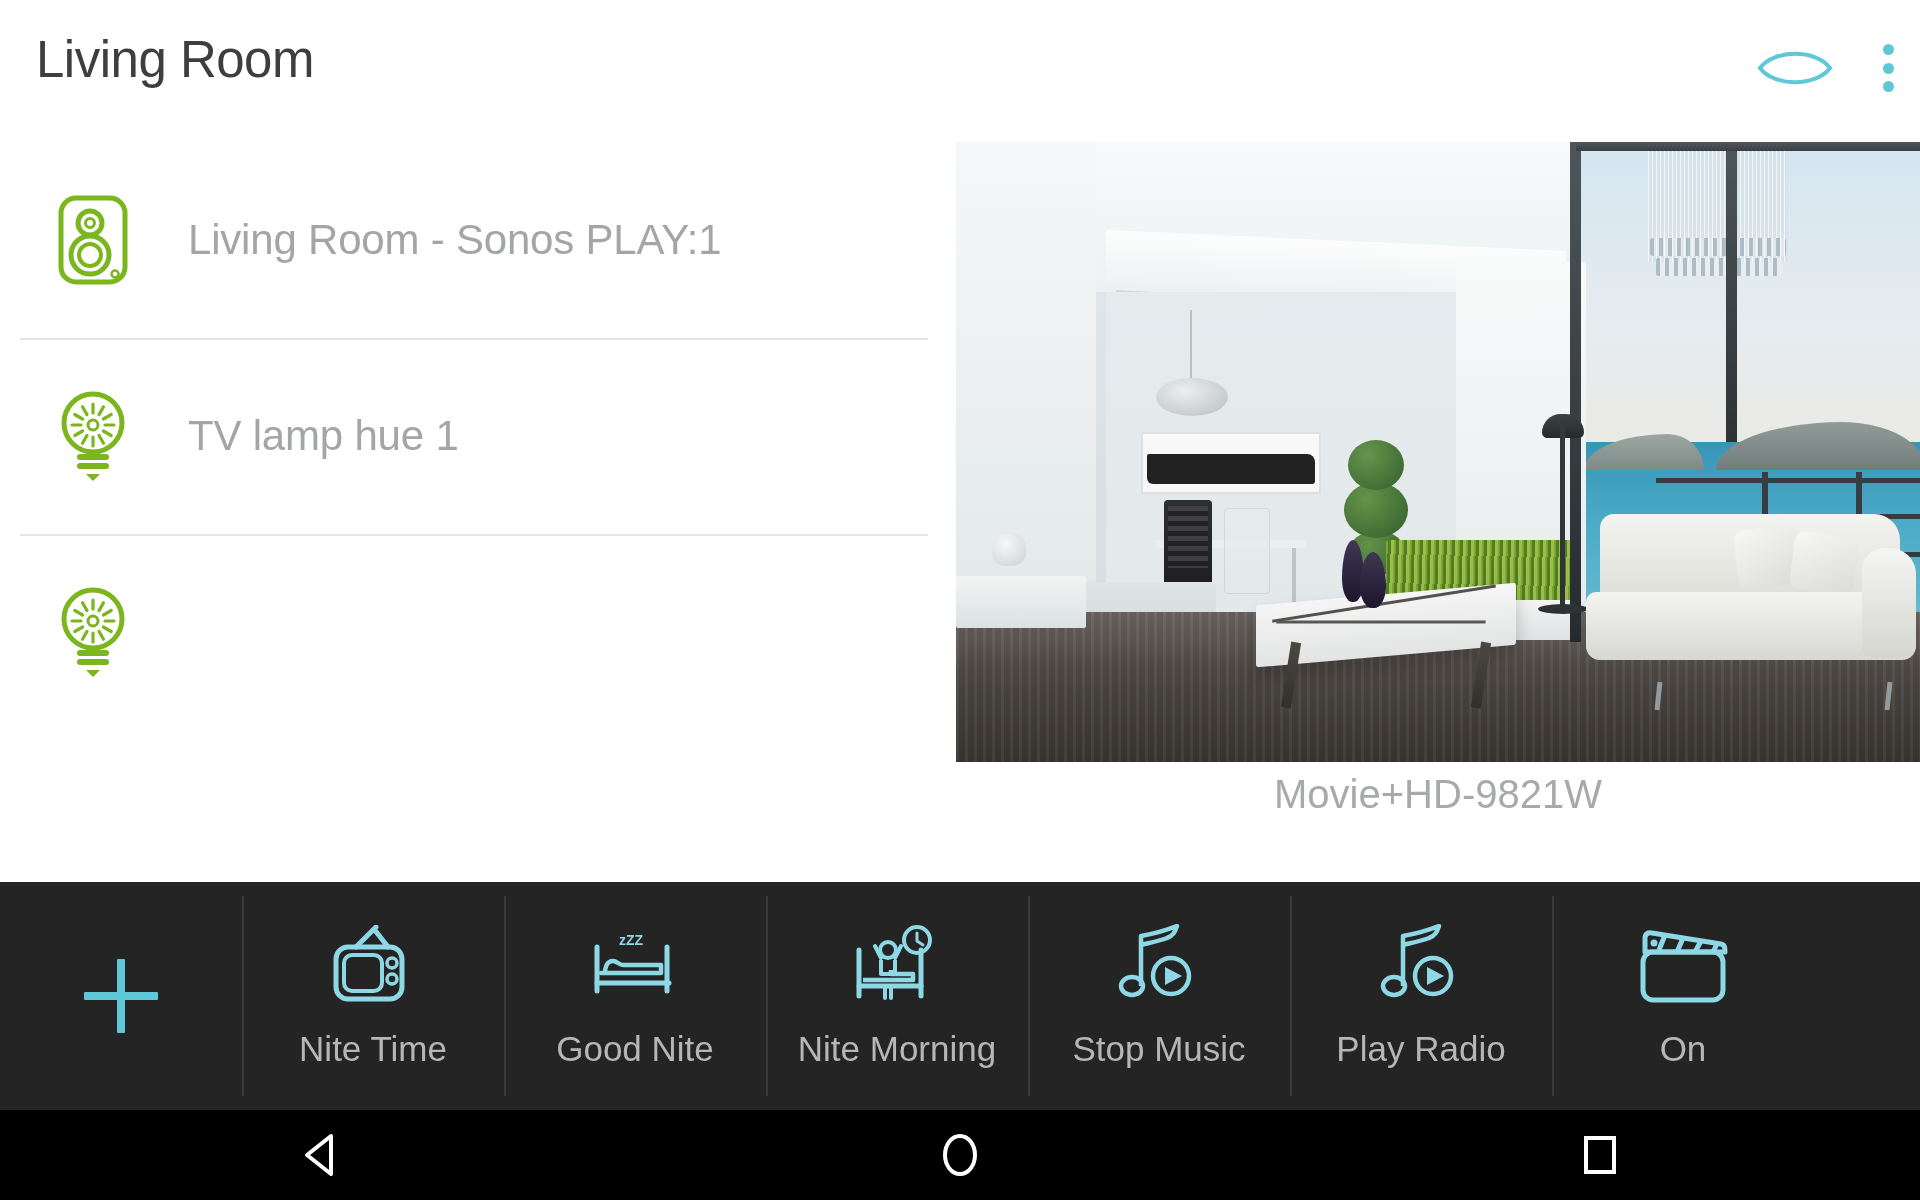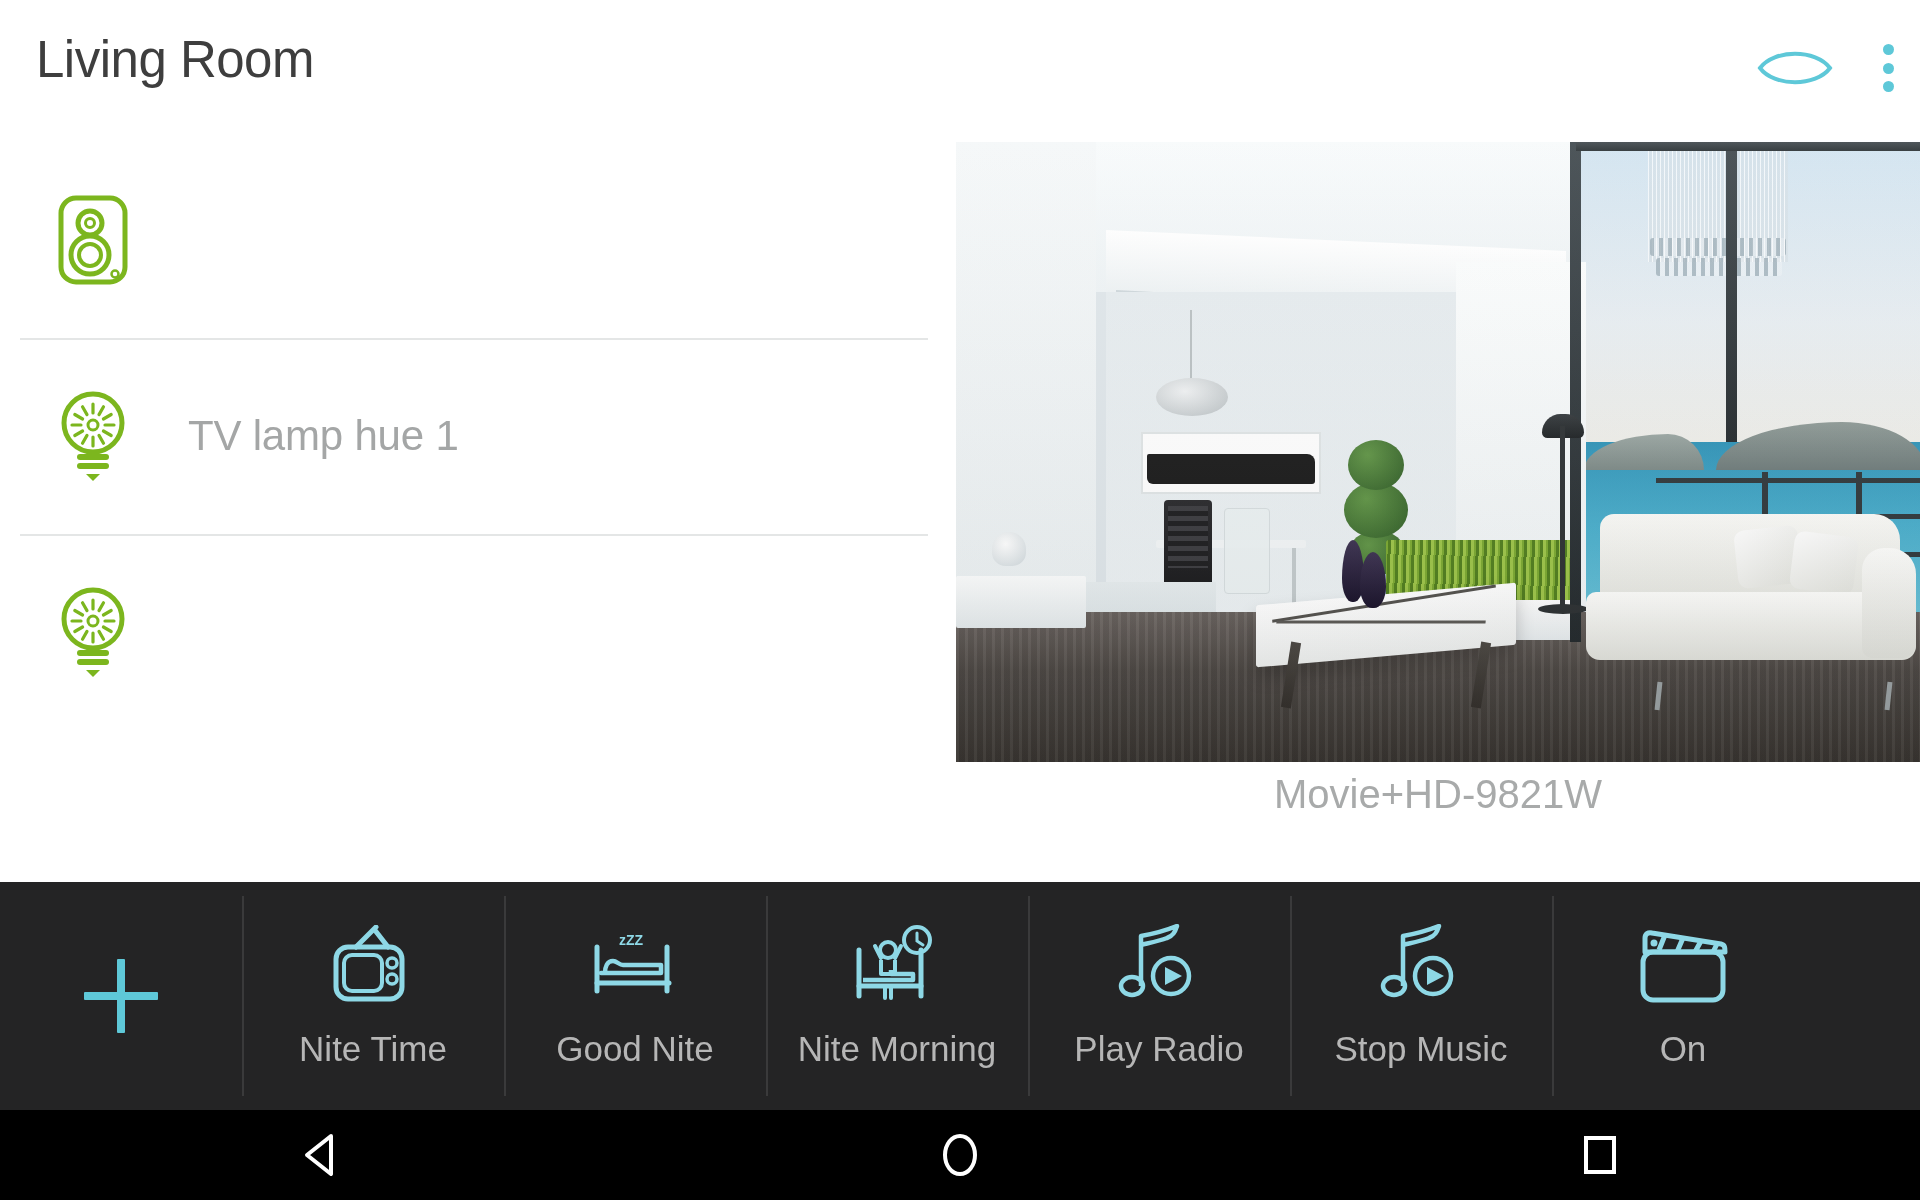--- a/index.html
+++ b/index.html
@@ -353,20 +353,21 @@
       <div class="device-icon">
         <svg width="72" height="92" viewBox="0 0 72 92">
           <rect x="4" y="4" width="64" height="84" rx="15" fill="none" stroke="#7cb61e" stroke-width="5"></rect>
           <circle cx="33" cy="29" r="12" fill="none" stroke="#7cb61e" stroke-width="5"></circle>
           <circle cx="33" cy="29" r="4.5" fill="none" stroke="#7cb61e" stroke-width="3"></circle>
           <circle cx="33" cy="61" r="19" fill="none" stroke="#7cb61e" stroke-width="5"></circle>
           <circle cx="33" cy="61" r="11" fill="none" stroke="#7cb61e" stroke-width="4"></circle>
           <circle cx="58" cy="80" r="3.5" fill="none" stroke="#7cb61e" stroke-width="2.5"></circle>
         </svg>
       </div>
+      <div class="device-label">Living Room - Sonos PLAY:1</div>
     </div>
 
     <div class="device-row">
       <div class="device-icon">
         <svg width="72" height="94" viewBox="0 0 72 94">
           <circle cx="36" cy="34" r="29" fill="none" stroke="#7cb61e" stroke-width="5"></circle>
           <g stroke="#7cb61e" stroke-width="3.2" stroke-linecap="round">
             <line x1="36" y1="15" x2="36" y2="24"></line>
               <line x1="46.5" y1="17.8" x2="42" y2="25.6"></line>
             <line x1="54.2" y1="25.5" x2="46.4" y2="30"></line>
@@ -544,33 +545,33 @@
 
     <div class="scene-cell">
       <div class="scene-icon">
         <svg width="88" height="84" viewBox="0 0 88 84">
           <path d="M26 62 L26 12 C38 10 52 6 62 2 C60 8 58 12 52 14 C44 17 34 19 26 21" fill="none" stroke="#8ed8e6" stroke-width="4.5" stroke-linejoin="round"></path>
           <ellipse cx="17" cy="62" rx="11" ry="9" fill="none" stroke="#8ed8e6" stroke-width="4.5"></ellipse>
           <circle cx="56" cy="52" r="18" fill="none" stroke="#8ed8e6" stroke-width="4.5"></circle>
           <path d="M50 43 L67 52 L50 61 Z" fill="#8ed8e6"></path>
         </svg>
       </div>
-      <div class="scene-label">Play Radio</div>
+      <div class="scene-label">Stop Music</div>
     </div>
 
     <div class="scene-cell">
       <div class="scene-icon">
         <svg width="88" height="84" viewBox="0 0 88 84">
           <path d="M26 62 L26 12 C38 10 52 6 62 2 C60 8 58 12 52 14 C44 17 34 19 26 21" fill="none" stroke="#8ed8e6" stroke-width="4.5" stroke-linejoin="round"></path>
           <ellipse cx="17" cy="62" rx="11" ry="9" fill="none" stroke="#8ed8e6" stroke-width="4.5"></ellipse>
           <circle cx="56" cy="52" r="18" fill="none" stroke="#8ed8e6" stroke-width="4.5"></circle>
           <path d="M50 43 L67 52 L50 61 Z" fill="#8ed8e6"></path>
         </svg>
       </div>
-      <div class="scene-label">Stop Music</div>
+      <div class="scene-label">Play Radio</div>
     </div>
 
     <div class="scene-cell">
       <div class="scene-icon">
         <svg width="92" height="80" viewBox="0 0 92 80">
           <rect x="6" y="26" width="80" height="48" rx="10" fill="none" stroke="#8ed8e6" stroke-width="5"></rect>
           <path d="M8 26 L8 12 C8 8 11 6 15 7 L84 18 C88 19 88 22 88 26 Z" fill="none" stroke="#8ed8e6" stroke-width="5" stroke-linejoin="round"></path>
           <path d="M28 9 L22 24 M46 12 L40 26 M64 15 L58 26 M80 18 L76 26" stroke="#8ed8e6" stroke-width="5"></path>
           <circle cx="17" cy="17" r="3.5" fill="#8ed8e6"></circle>
         </svg>

